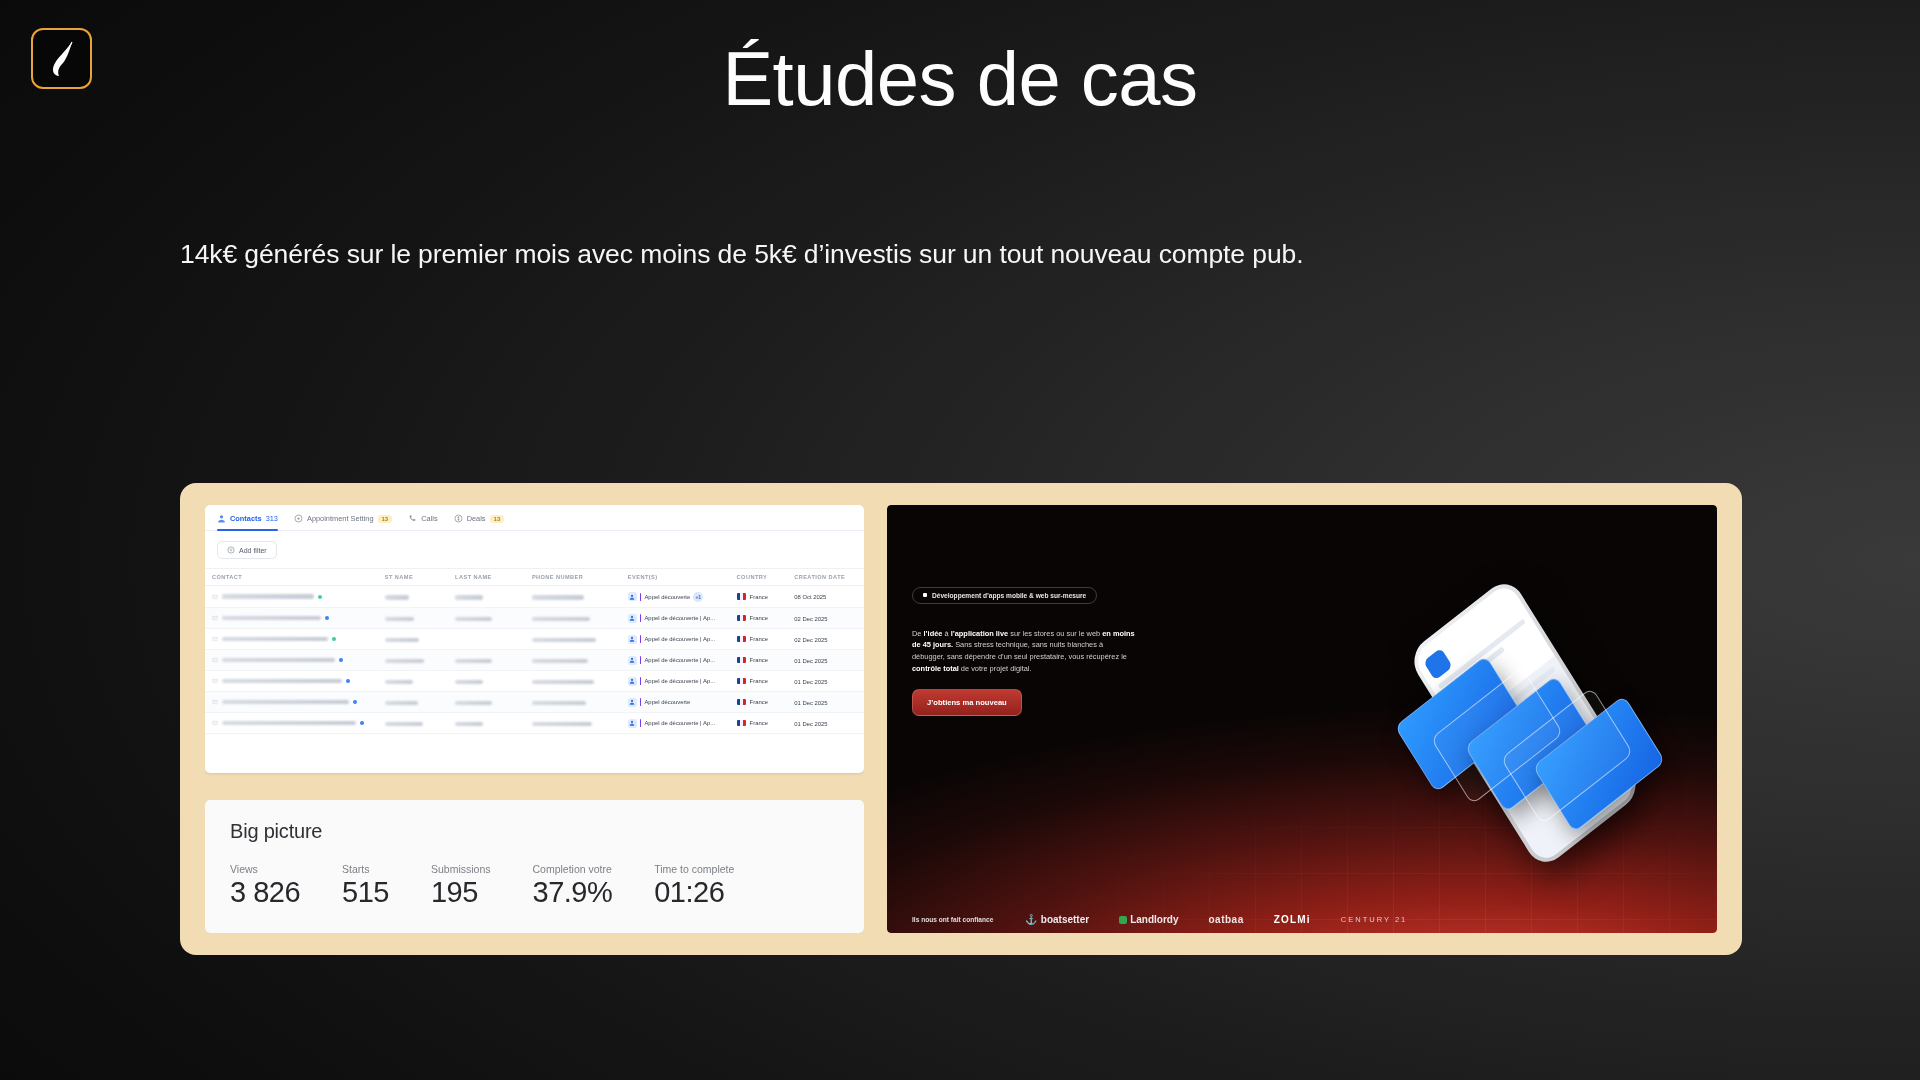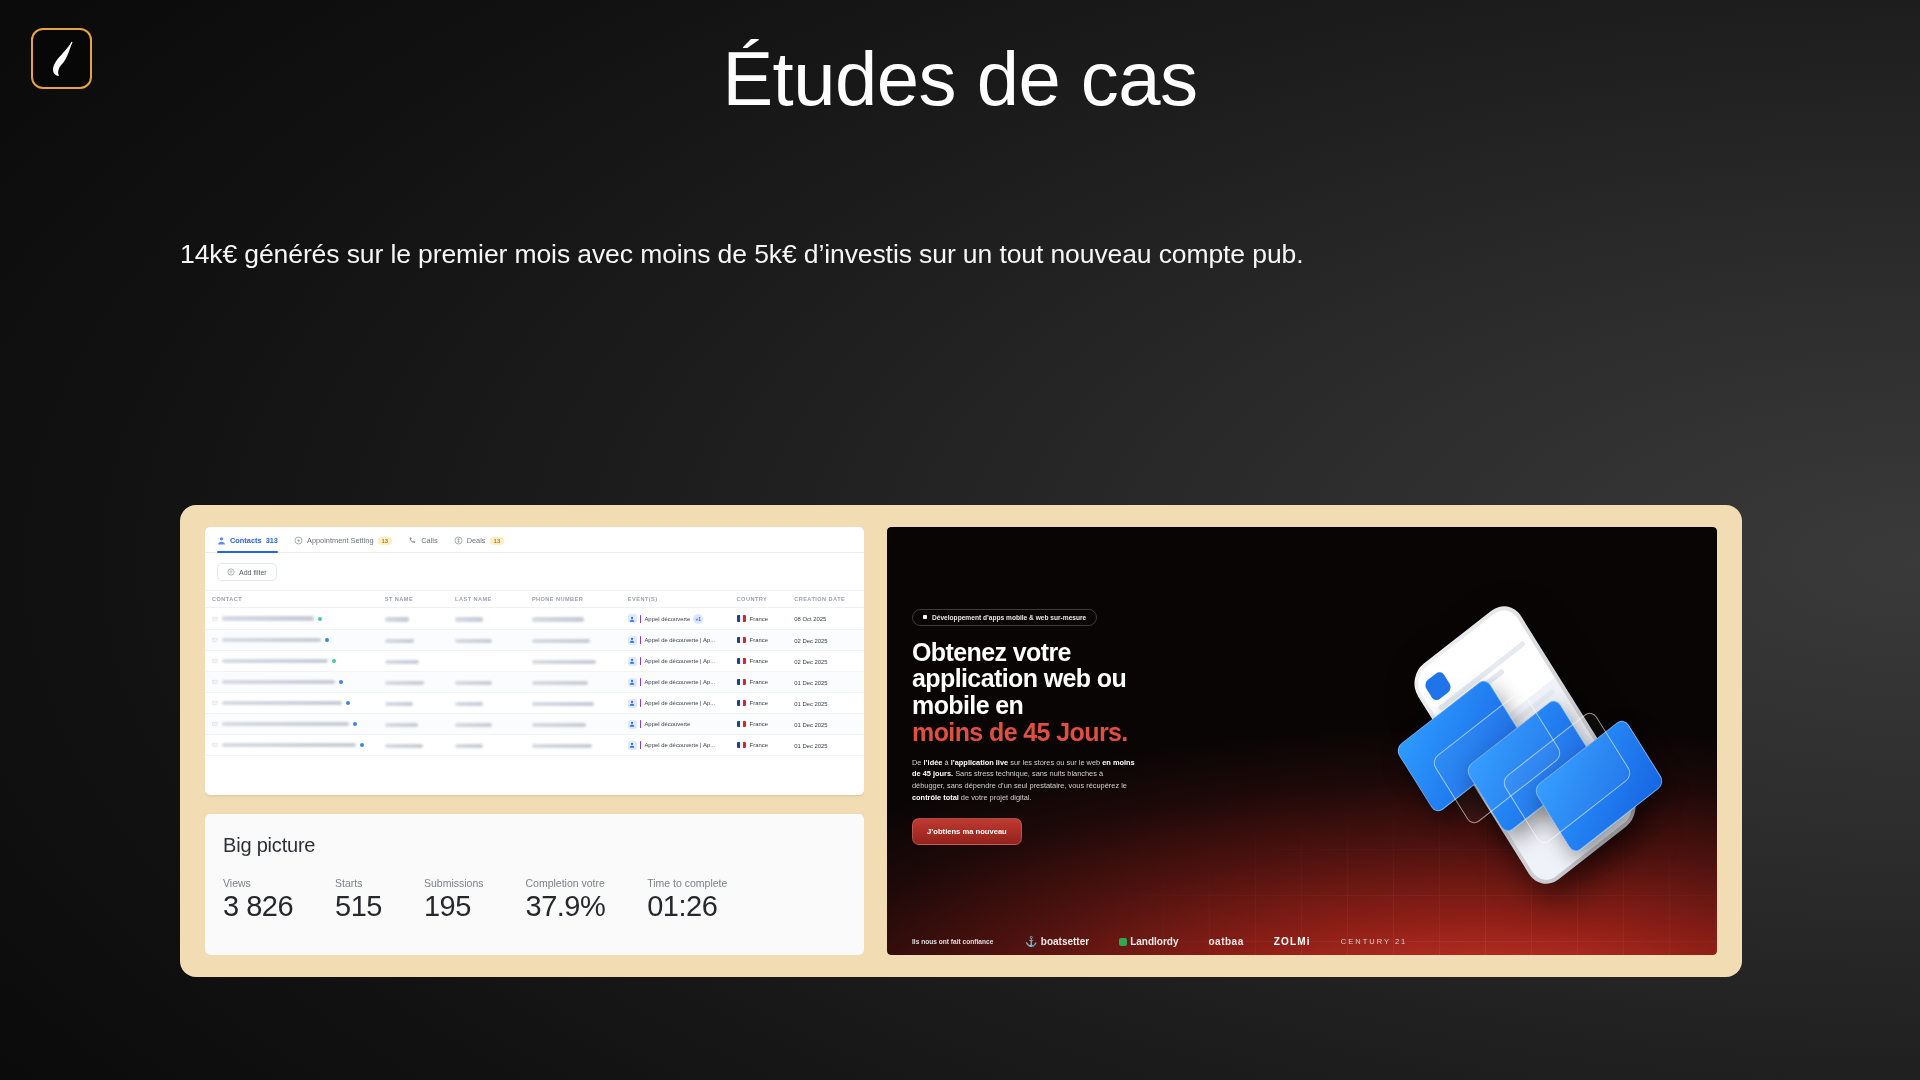--- a/index.html
+++ b/index.html
@@ -35,21 +35,21 @@
     font-size:26px; font-weight:700; letter-spacing:-0.2px;
     color:#ffffff; margin-bottom:46px;
   }
   .copy p{
     font-size:26.5px; font-weight:300; letter-spacing:-0.1px;
     color:#f6f6f6; margin-bottom:35px; line-height:1.25;
   }
 
   
   .showcase{
-    position:absolute; left:180px; top:505px;
+    position:absolute; left:180px; top:483px;
     width:1562px; height:472px;
     background:#f2dcb4; border-radius:16px;
     padding:22px 25px;
     display:flex; gap:23px;
   }
   .pane{ border-radius:4px; overflow:hidden; position:relative; }
   .pane-left{ width:659px; display:flex; flex-direction:column; gap:19px; }
   .pane-right{ flex:1; position:relative; }
 
   
@@ -63,21 +63,21 @@
     padding:9px 12px 0 12px; border-bottom:1px solid #e9ecf2;
     font-size:7.4px; color:#6b7280;
   }
   .crm-tab{ display:flex; align-items:center; gap:4px; padding-bottom:7px; position:relative; white-space:nowrap; }
   .crm-tab.active{ color:#2563eb; font-weight:700; }
   .crm-tab.active:after{
     content:""; position:absolute; left:0; right:0; bottom:-1px; height:2px; background:#2563eb; border-radius:2px;
   }
   .crm-tab .ic{ width:9px; height:9px; display:inline-block; opacity:.75; }
   .crm-tab .ic svg{ width:100%; height:100%; display:block; }
-  .crm-tab .cnt{ font-weight:700; }
+  .crm-tab .cnt{ font-weight:400; }
   .badge-amber{
     background:#fcefc7; color:#b88308; border-radius:3px;
     padding:1px 4px; font-size:6px; font-weight:700;
   }
   .crm-filter{ padding:9px 12px; }
   .btn-filter{
     display:inline-flex; align-items:center; gap:4px;
     border:1px solid #e2e6ee; border-radius:5px;
     padding:4px 9px; font-size:7px; color:#525c6b; background:#fff;
   }
@@ -114,22 +114,23 @@
     font-size:5px; background:#dbe6fb; color:#3f6bd1; border-radius:50%;
     width:10px; height:10px; display:flex; align-items:center; justify-content:center; flex:none; font-weight:600;
   }
   .flag{ width:9px; height:6.5px; display:inline-block; flex:none; border-radius:1px; overflow:hidden;
          background:linear-gradient(90deg,#1d3fa0 0 33.3%,#f2f2f2 33.3% 66.6%,#d7232f 66.6% 100%); }
   .date-txt{ font-size:5.9px; color:#3b4250; font-weight:500; }
 
   
   .bigpic{
     background:#fafafa; border-radius:5px; flex:1;
-    padding:20px 18px; display:flex; flex-direction:column; gap:20px;
+    padding:20px 25px; display:flex; flex-direction:column; gap:20px;
     box-shadow:0 1px 3px rgba(0,0,0,.07);
+    margin-top:8px;
   }
   .bigpic h3{ font-size:20px; font-weight:400; color:#2f3136; letter-spacing:-.2px; }
   .stats{ display:flex; gap:42px; }
   .stat .lbl{ font-size:10.5px; color:#7d8088; margin-bottom:3px; font-weight:400; }
   .stat .val{ font-size:29px; color:#26282c; font-weight:300; letter-spacing:-.5px; line-height:1; }
 
   
   .landing{
     position:absolute; inset:0; border-radius:4px; overflow:hidden;
     background:
@@ -600,26 +601,20 @@
   <div class="pane pane-right">
     <div class="landing">
       <div class="grid-lines"></div>
 
 
       <div class="l-hero">
         <span class="l-pill">
           <span class="sq"></span>
           <span>Développement d’apps mobile &amp; web sur-mesure</span>
         </span>
-        <div class="l-h1">
-          <span>Obtenez votre</span><br>
-          <span>application web ou</span><br>
-          <span>mobile en</span>
-          <span class="red">moins de 45 Jours.</span>
-        </div>
         <p class="l-p" id="landing-para">De <b>l’idée</b> à <b>l’application live</b> sur les stores ou sur le web <b>en moins de 45 jours.</b> Sans stress technique, sans nuits blanches à débugger, sans dépendre d’un seul prestataire, vous récupérez le <b>contrôle total</b> de votre projet digital.</p>
         <span class="l-btn2">J’obtiens ma nouveau</span>
       </div>
 
       <div class="phone-wrap">
         <div class="phone">
           <div class="phone-screen">
             <div class="ps-top">
               <div class="ps-ic"></div>
               <div class="ps-row"></div>

